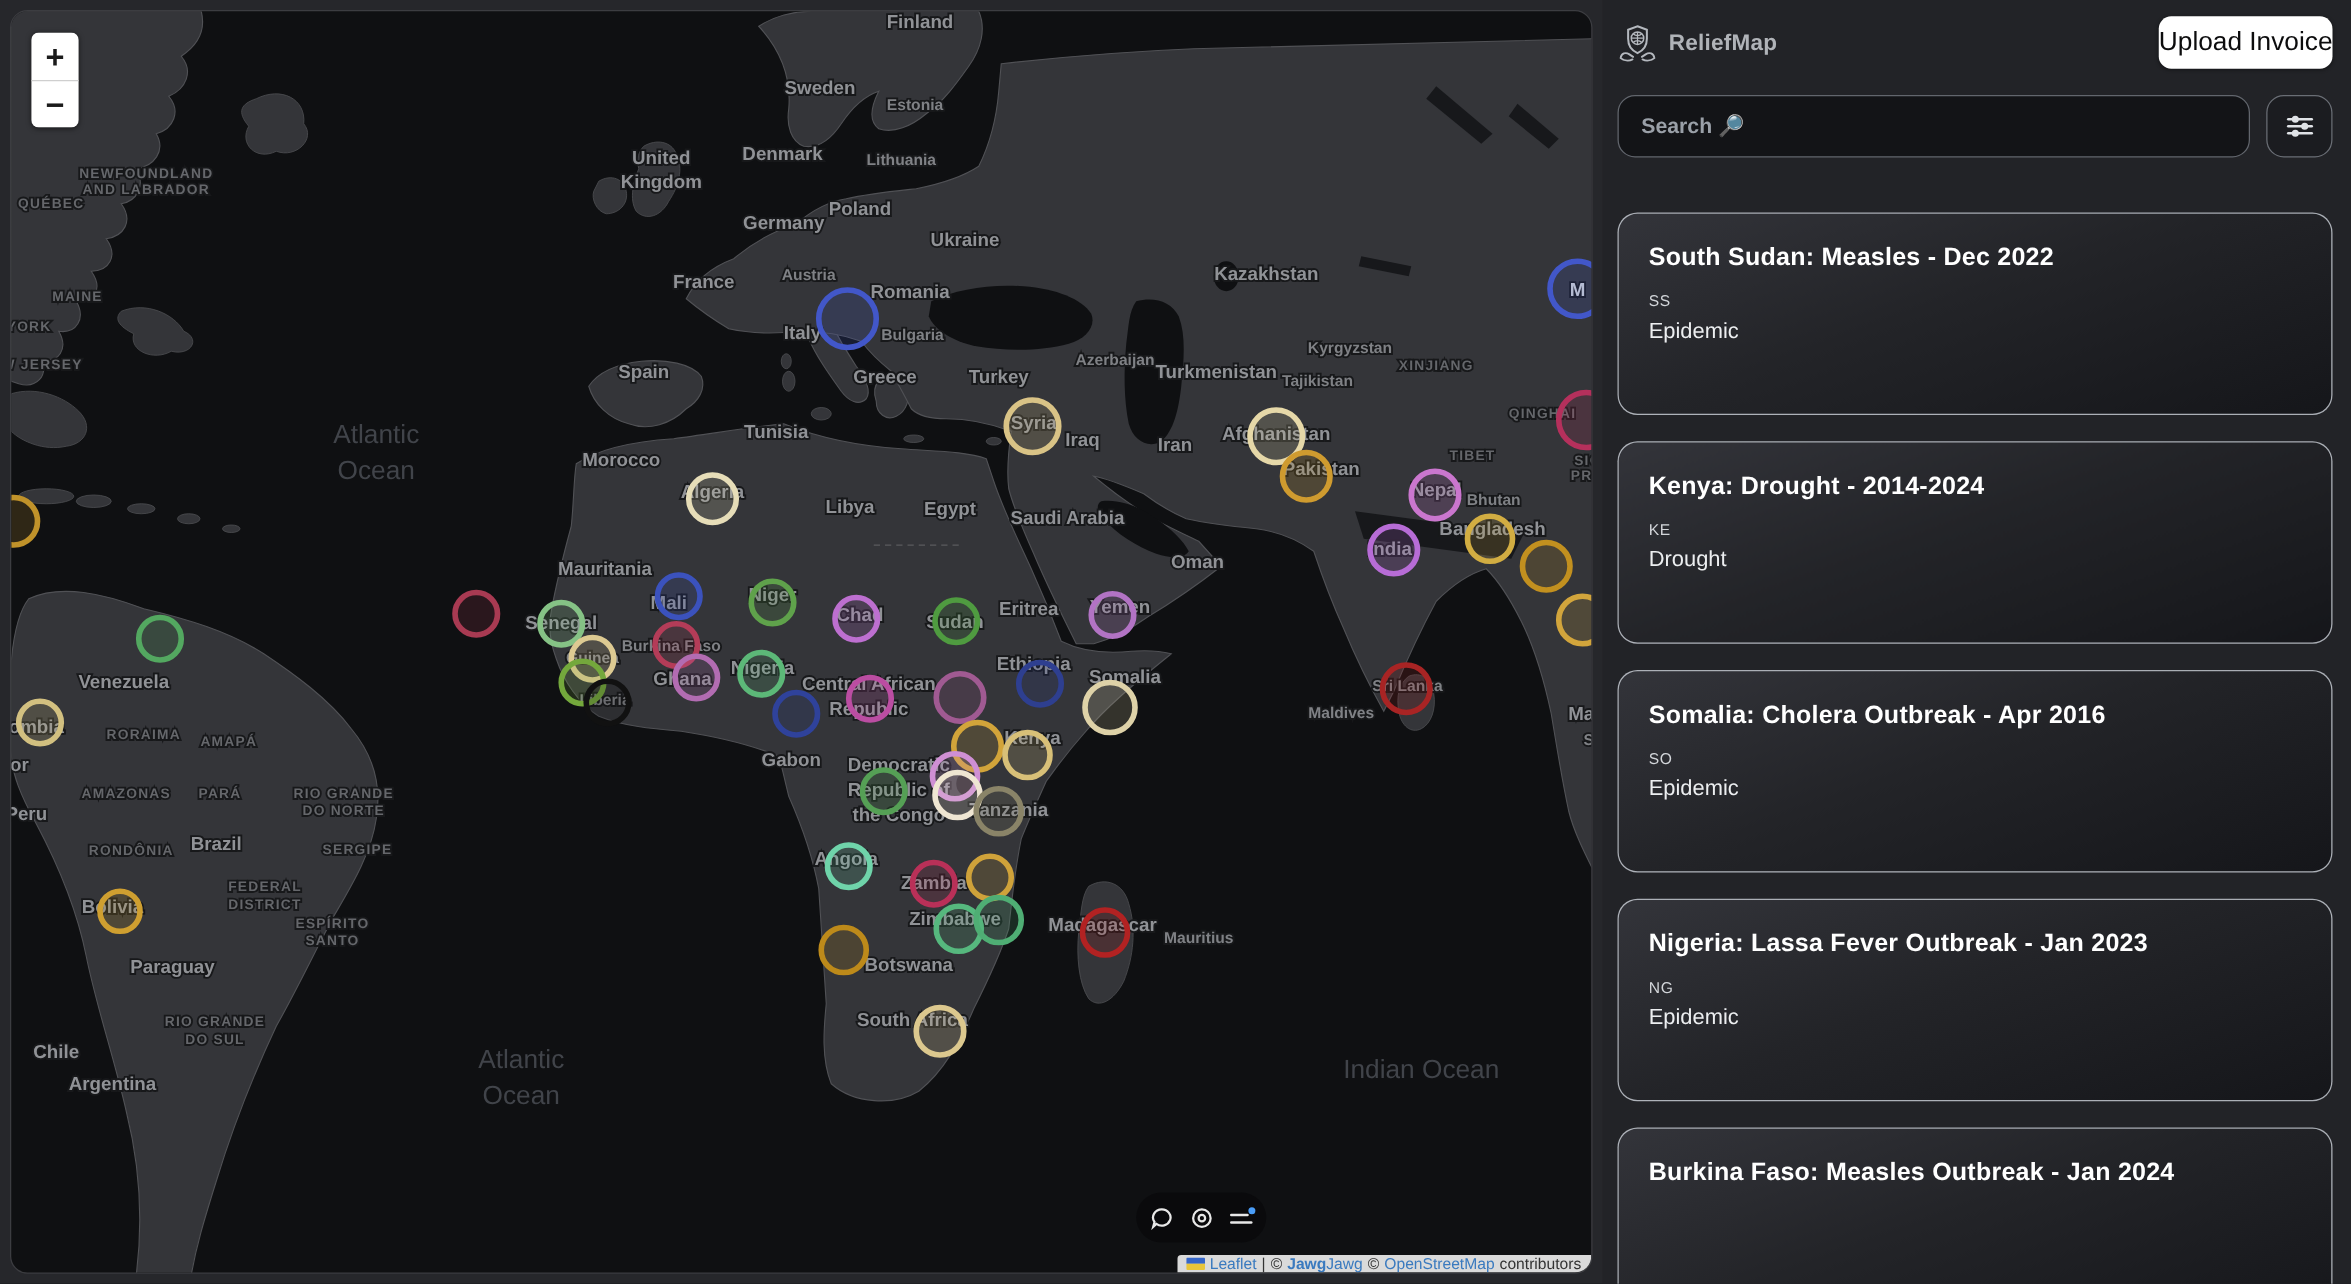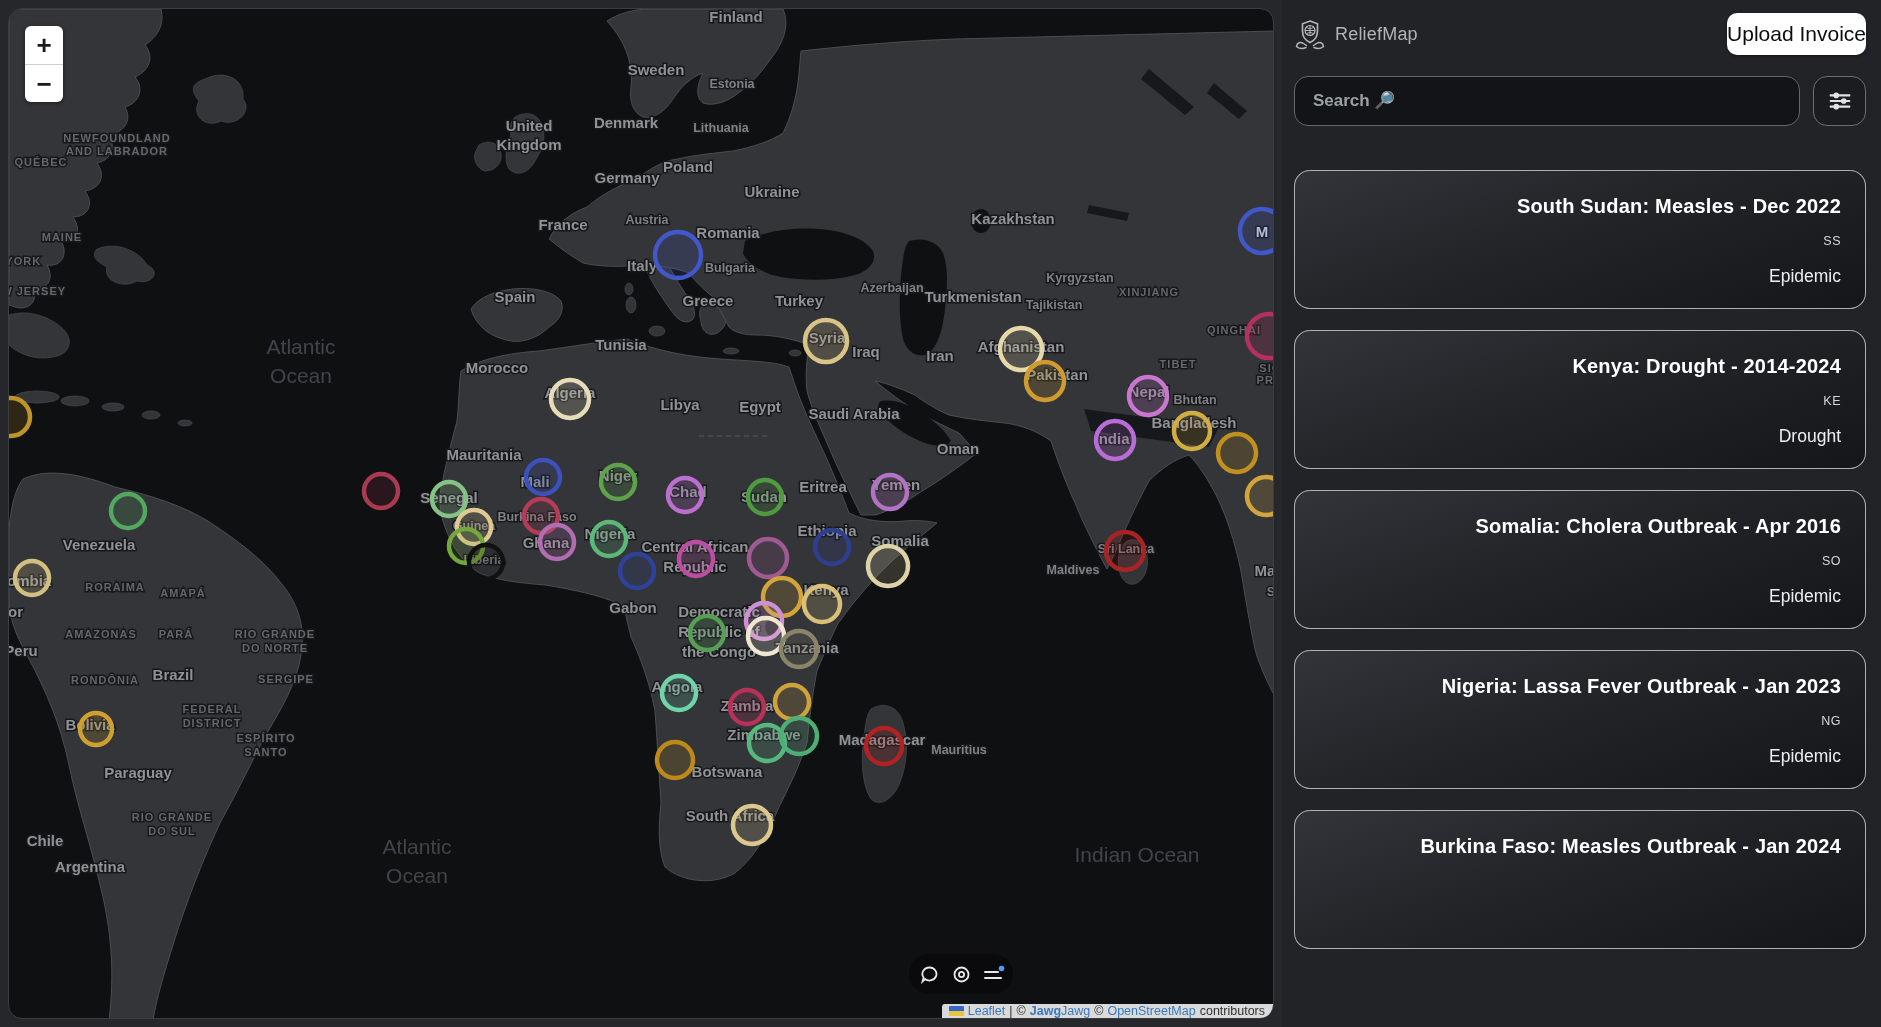--- a/index.html
+++ b/index.html
@@ -57,46 +57,46 @@
   .ua-flag{width:15px;height:10px;display:inline-block;border-radius:1px;overflow:hidden;}
   .ua-flag .b{display:block;width:100%;height:5px;background:#3566c9;}
   .ua-flag .y{display:block;width:100%;height:5px;background:#e8c53a;}
   
   .sidebar{
     position:absolute;left:1282px;top:0;right:0;bottom:0;
     background:#222327;padding:14px 15px 0 12px;box-sizing:border-box;
   }
   .sb-header{display:flex;align-items:center;height:40px;}
   .brand{display:flex;align-items:center;gap:9px;}
-  .brand-name{font-size:18px;color:#b0b3b8;letter-spacing:.2px;}
+  .brand-name{font-size:18px;color:#b0b3b8;letter-spacing:.2px;font-weight:bold;}
   .upload-btn{
     margin-left:auto;background:#ffffff;color:#0c0c0d;border:0;border-radius:10px;
     font-family:"Liberation Sans",sans-serif;font-size:21px;font-weight:400;
     padding:9px 0;cursor:pointer;box-shadow:0 1px 3px rgba(0,0,0,.4);
   }
   .search-row{display:flex;margin-top:22px;gap:13px;}
   .search-input{
     flex:1;height:50px;background:#131417;border:1px solid #62666d;border-radius:14px;
     color:#e5e7ea;font-family:Liberation Sans, sans-serif;font-size:17px;font-weight:700;
     padding:0 18px;box-sizing:border-box;outline:none;
   }
   .search-input::placeholder{color:#9aa0a8;font-weight:700;}
   .filter-btn{
     width:53px;height:50px;background:#1b1c20;border:1.5px solid #6a6e75;border-radius:14px;
     display:flex;align-items:center;justify-content:center;cursor:pointer;padding:0;
   }
   .cards{display:flex;flex-direction:column;gap:21px;margin-top:44px;}
   .card{
-    height:139px;border-radius:16px;border:1px solid rgba(206,211,219,.8);
+    height:162px;border-radius:16px;border:1px solid rgba(206,211,219,.8);
     background:linear-gradient(160deg,#33343a 0%,#232428 45%,#15161a 100%);
-    padding:22px 24px;box-sizing:border-box;cursor:pointer;flex:0 0 auto;text-align:right;
+    padding:22px 24px;box-sizing:border-box;cursor:pointer;flex:0 0 auto;
   }
   .card-title{font-size:20px;font-weight:700;color:#ffffff;letter-spacing:.2px;line-height:26px;}
   .card-code{margin-top:15px;font-size:12.5px;font-weight:400;color:#d3d6da;letter-spacing:.5px;}
-  .card-type{margin-top:18px;font-size:17.5px;color:#eceef0;}
+  .card-type{margin-top:6px;font-size:17.5px;color:#eceef0;}
 </style>
 </head>
 <body>
 
 <div class="map-panel">
   <svg width="1266" height="1011" viewBox="0 0 1266 1011">
 
     <g>
       <path class="land" d="M0,0 L152,0 C156,16 148,28 136,36 C146,48 140,62 126,68 C136,80 130,94 116,98 C124,112 114,124 100,126 C108,140 100,152 88,154 C98,168 90,180 76,182 C86,196 78,208 64,208 C74,222 66,234 52,232 C60,246 52,258 38,256 C46,270 38,282 24,278 C30,292 20,302 6,298 L0,296 Z"></path>
       <path class="island" d="M196,70 C216,60 236,70 234,90 C244,102 228,118 212,112 C196,120 182,106 190,92 C180,80 184,74 196,70 Z"></path>

